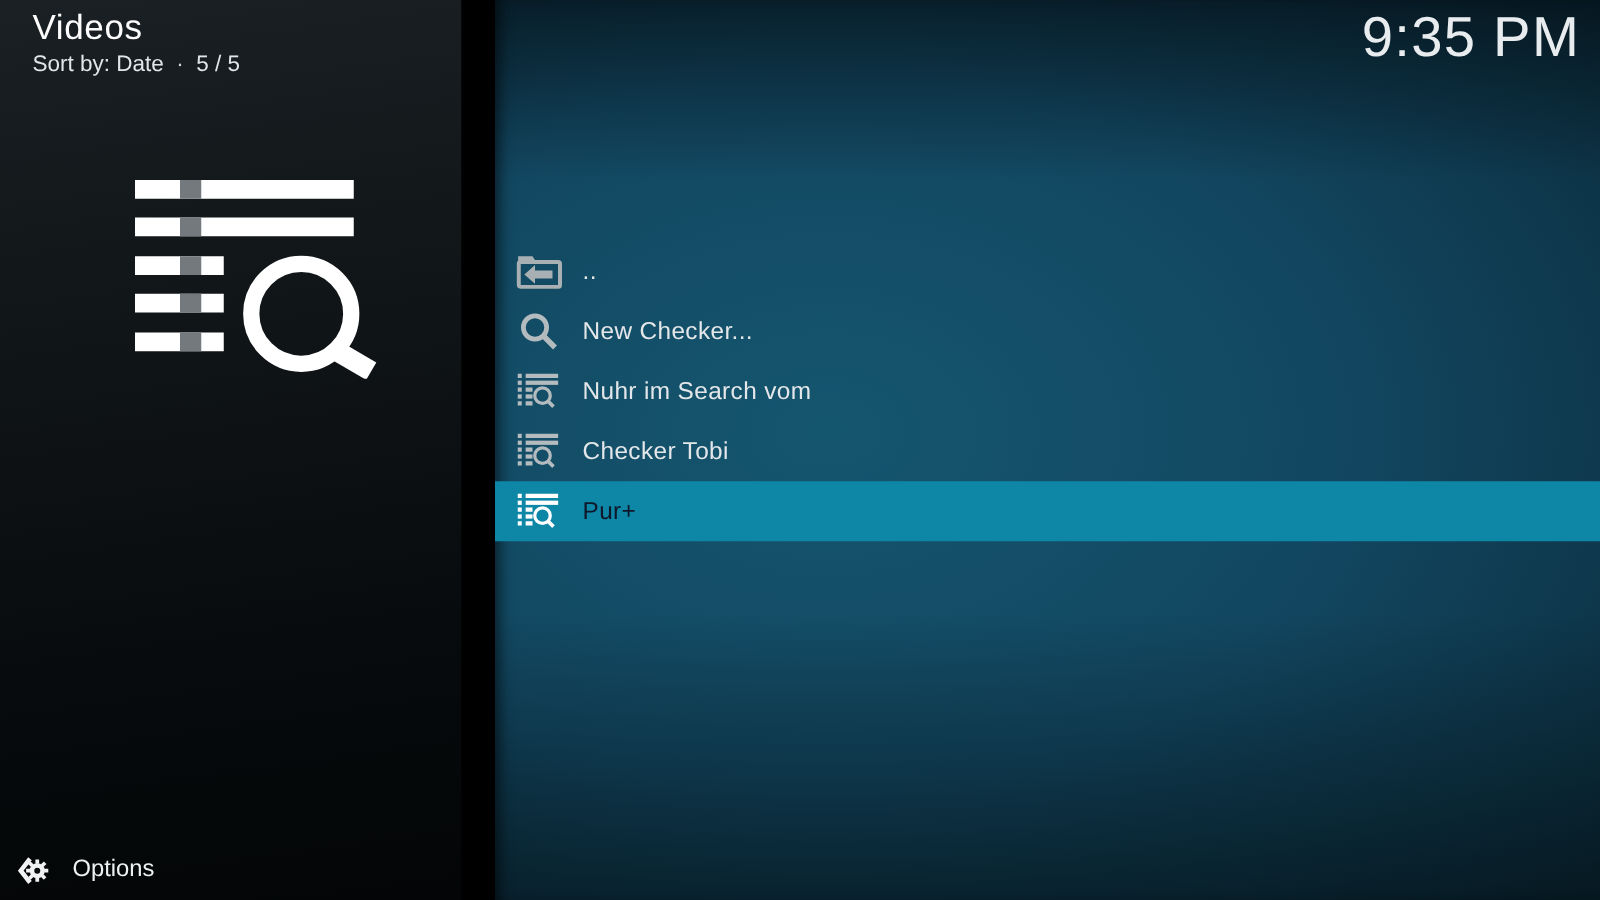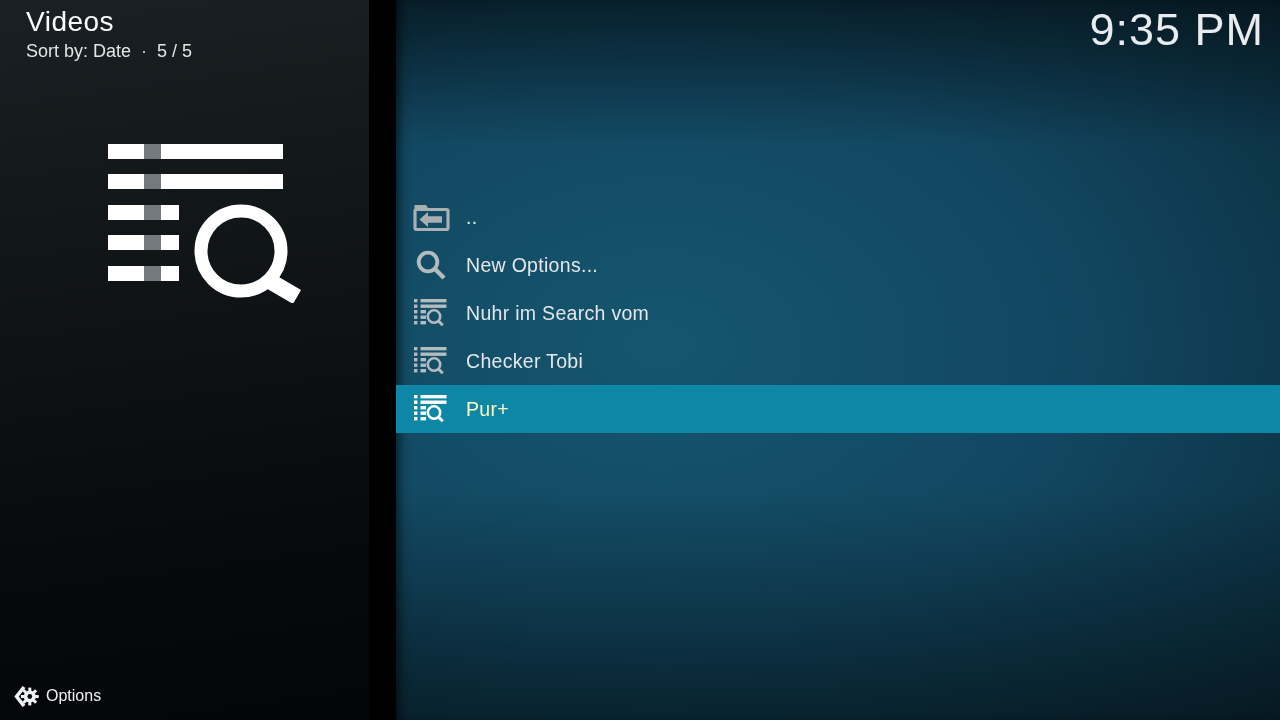--- a/index.html
+++ b/index.html
@@ -18,21 +18,21 @@
   .sort-line { margin-top:3px; font-size:18px; color:#e2e6e8; font-weight:300; }
   .sort-line .dot { margin:0 10px; color:#cfd4d6; }
 
   .big-icon { position:absolute; left:108px; top:141px; }
 
   .options-row {
     position:absolute; left:14px; bottom:9px; height:30px;
     display:flex; align-items:center; cursor:pointer; color:#eef1f2;
   }
   .options-row .gear { width:25px; height:23px; color:#f0f2f3; }
-  .options-row .label { margin-left:7px; font-size:16px; font-weight:300; }
+  .options-row .label { margin-left:19px; font-size:19px; font-weight:300; }
 
   
   .right-panel {
     position:absolute; left:396px; top:0; width:884px; height:720px;
     background:
       linear-gradient(180deg, rgba(3,10,14,0.60) 0%, rgba(3,10,14,0) 20%),
       linear-gradient(0deg, rgba(2,8,10,0.50) 0%, rgba(2,8,10,0) 32%),
       radial-gradient(120% 100% at 30% 48%, #15566f 0%, #124660 40%, #0d3447 65%, #092431 85%, #071a22 100%);
     box-shadow: inset 9px 0 10px -5px rgba(0,0,0,0.55);
   }
@@ -44,21 +44,21 @@
   .file-list { position:absolute; left:0; top:193px; width:884px; list-style:none; }
   .row { height:48px; display:flex; align-items:center; cursor:pointer; }
   .row .icon-box {
     width:40px; margin-left:15px; flex:0 0 40px;
     display:flex; align-items:center; justify-content:center;
     color:#b3bbbe;
   }
   .row .label { margin-left:15px; font-size:19.5px; font-weight:300; color:#e3e7e9; letter-spacing:0.3px; }
   .row.selected { background:#0e86a6; }
   .row.selected .icon-box { color:#ffffff; }
-  .row.selected .label { color:#fef9c3; }
+  .row.selected .label { color:#0f172a; }
 
   svg { display:block; }
 </style>
 </head>
 <body>
 
 <div class="screen">
 
   <div class="left-panel">
 
@@ -127,21 +127,21 @@
         <span class="label">..</span>
       </li>
 
       <li class="row">
         <span class="icon-box">
           <svg width="33" height="33" viewBox="0 0 33 33">
             <circle cx="13" cy="13" r="9.3" fill="none" stroke="currentColor" stroke-width="3.8"></circle>
             <line x1="20" y1="20" x2="29" y2="29" stroke="currentColor" stroke-width="4.4"></line>
           </svg>
         </span>
-        <span class="label">New Options...</span>
+        <span class="label">New Checker...</span>
       </li>
 
       <li class="row">
         <span class="icon-box">
           <svg width="34" height="30" viewBox="0 0 34 30">
             <g fill="currentColor">
               <rect x="0" y="1" width="3.4" height="3.4"></rect>
               <rect x="0" y="6.5" width="3.4" height="3.4"></rect>
               <rect x="0" y="12" width="3.4" height="3.4"></rect>
               <rect x="0" y="17.5" width="3.4" height="3.4"></rect>

